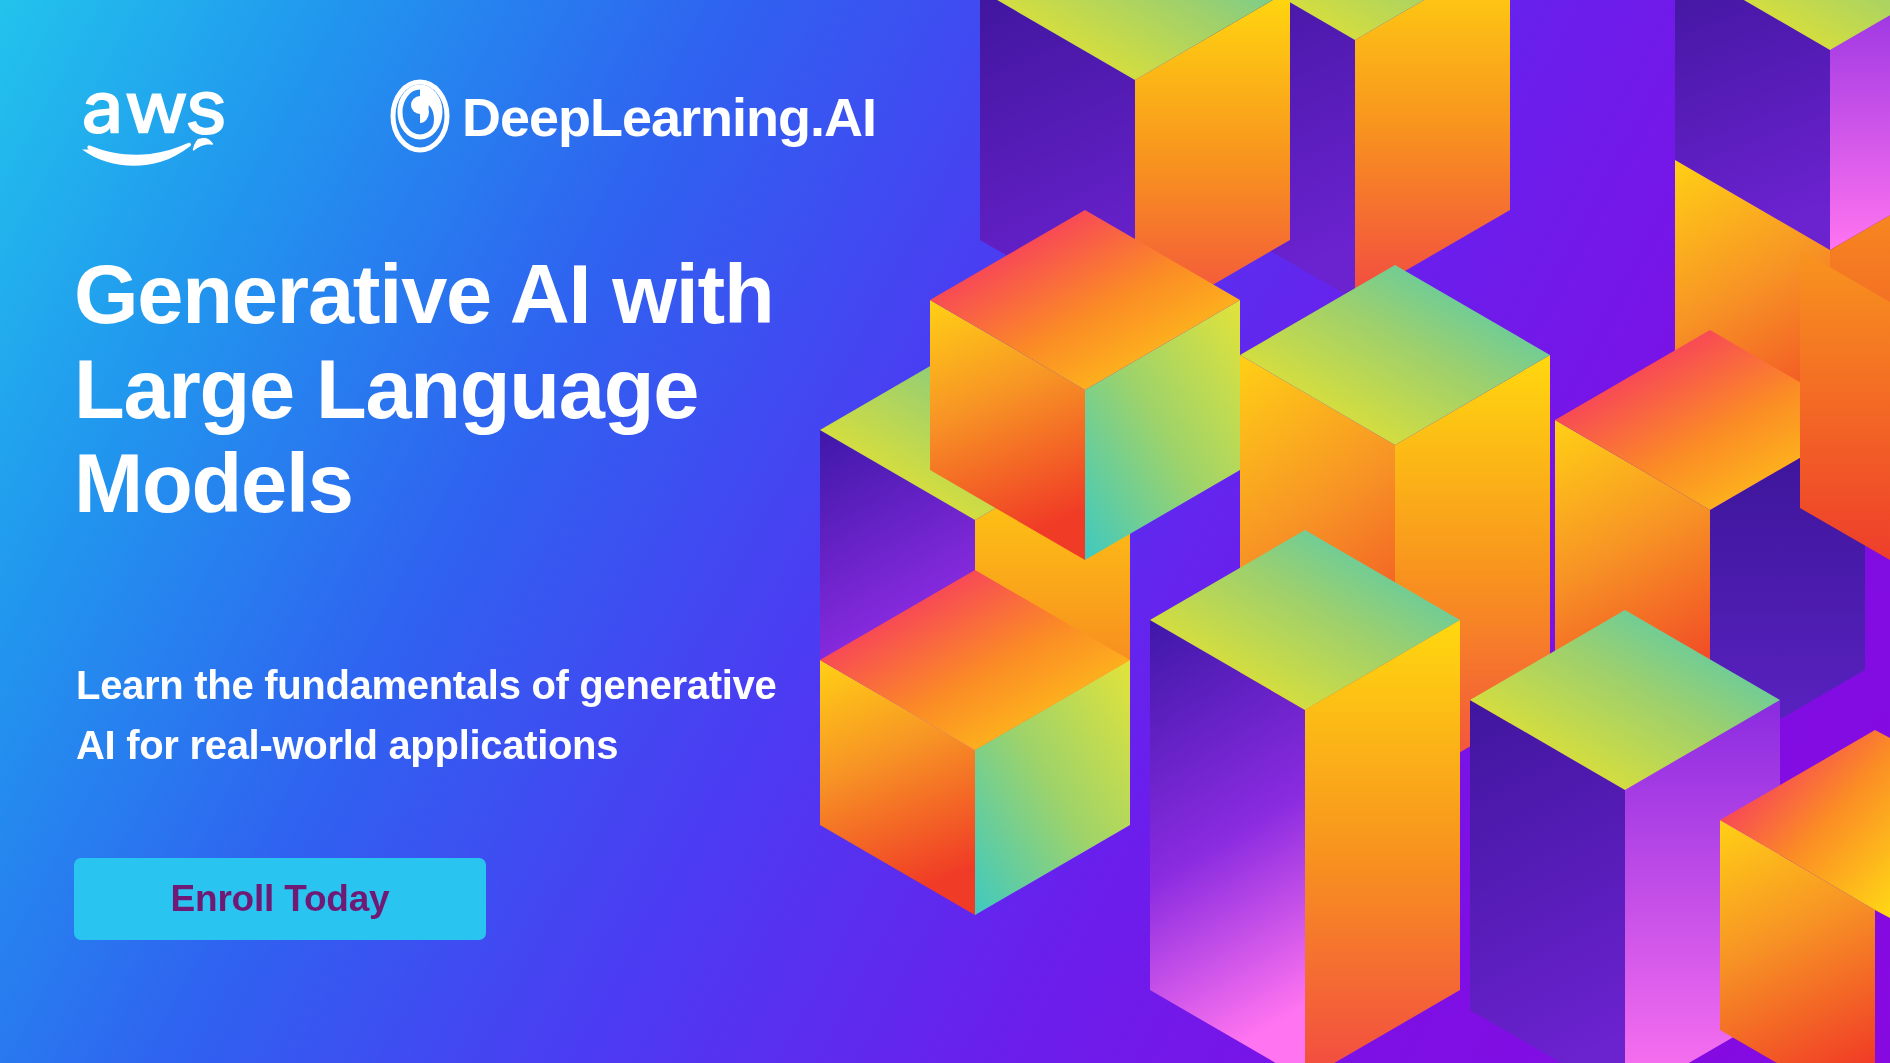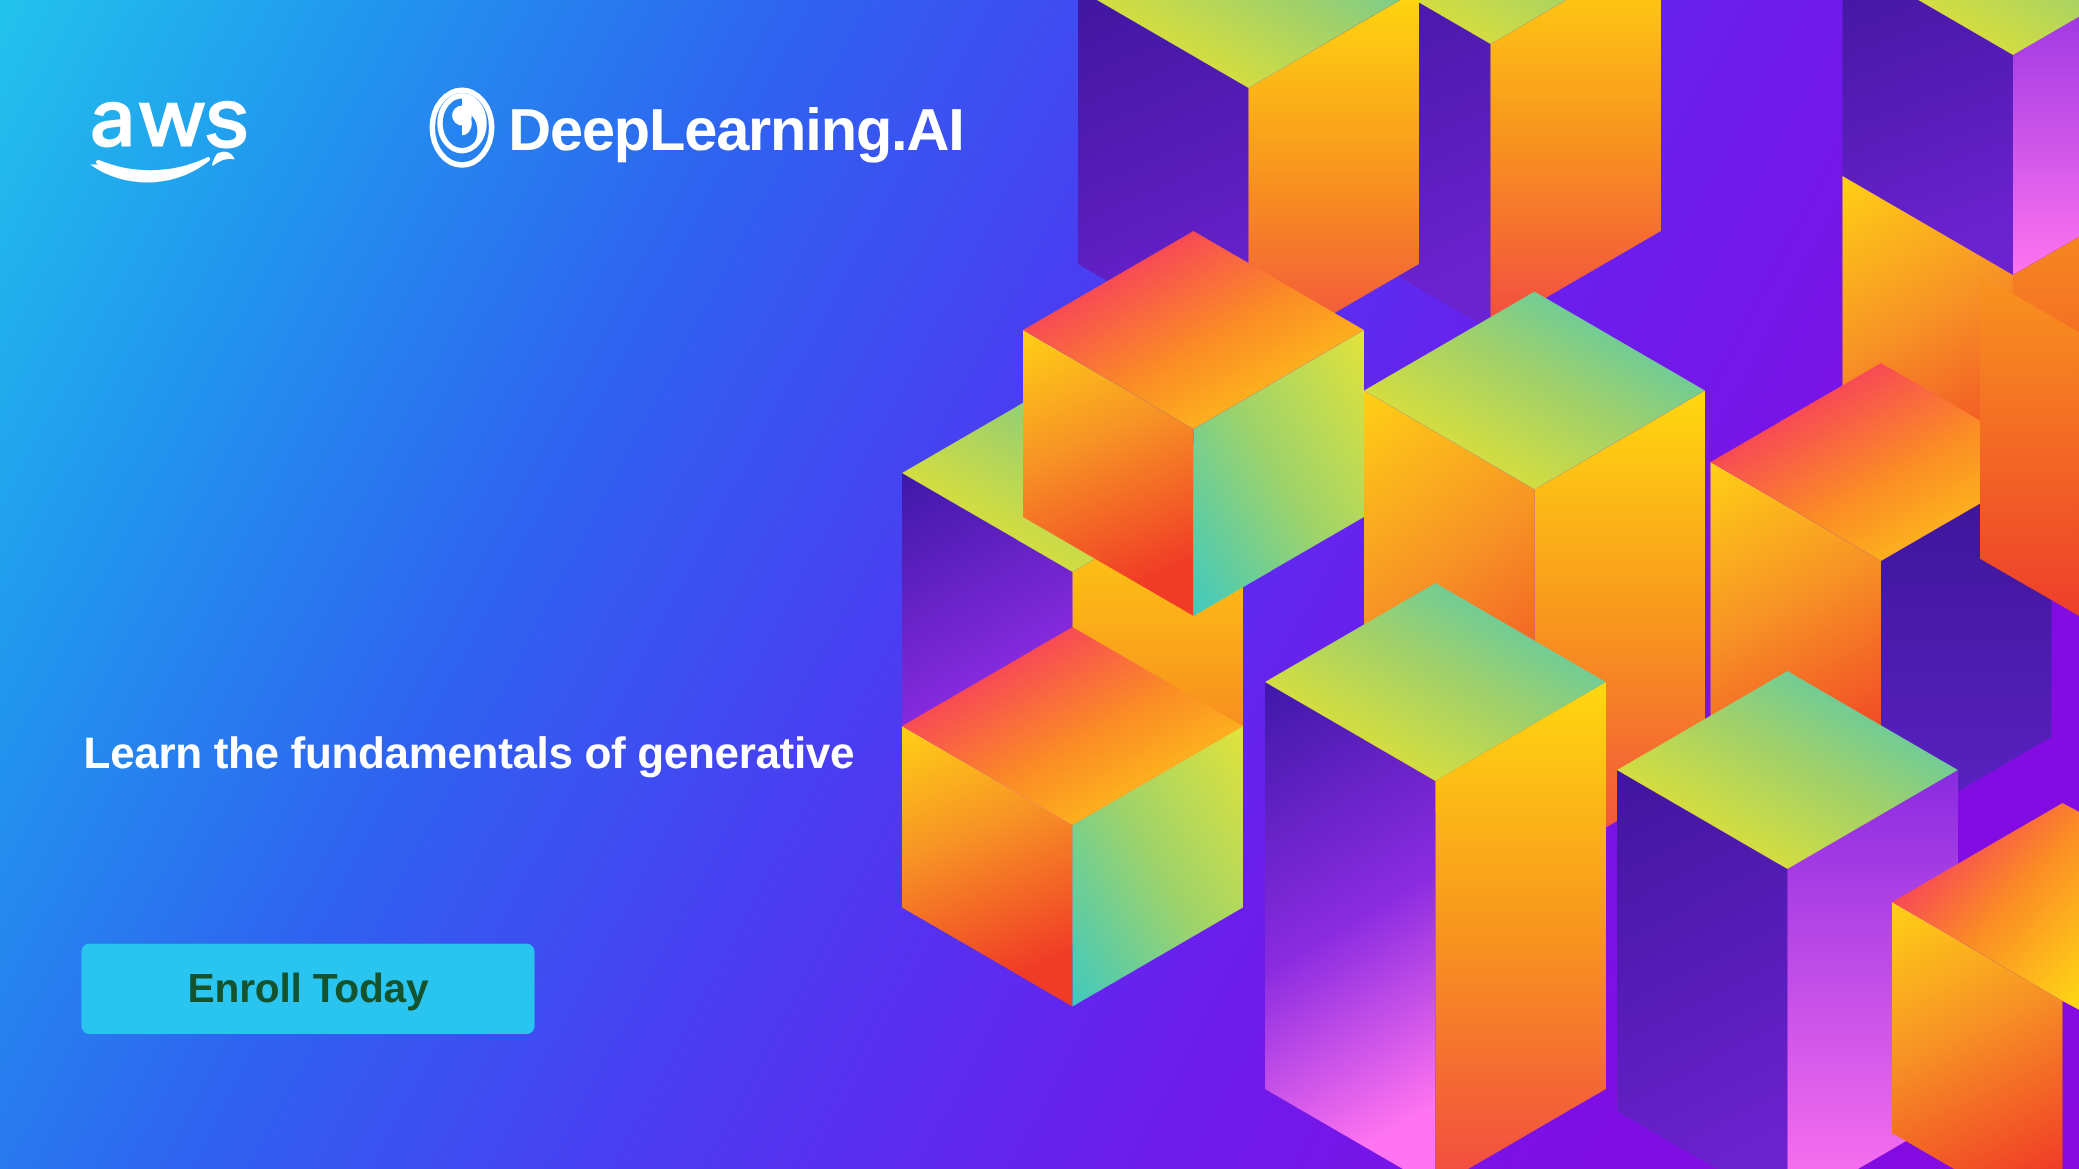--- a/index.html
+++ b/index.html
@@ -81,21 +81,21 @@
     left:0px; top:858px;
     display:inline-flex;
     align-items:center;
     justify-content:center;
     min-width:412px;
     height:82px;
     padding:0 40px;
     border:none;
     border-radius:7px;
     background:#29C5F0;
-    color:#14532d;
+    color:#701a75;
     font-family:"Liberation Sans", sans-serif;
     font-size:37px;
     font-weight:700;
     letter-spacing:-0.2px;
     cursor:pointer;
   }
 </style>
 </head>
 <body>
 
@@ -264,21 +264,27 @@
             <ellipse cx="36" cy="34" rx="20" ry="25" fill="none" stroke="#ffffff" stroke-width="5"></ellipse>
             <ellipse cx="36" cy="42" rx="20" ry="25" fill="#ffffff" opacity="0.0"></ellipse>
             <path d="M36 9 A20 25 0 0 1 36 59 A14 18 0 0 0 36 23 A9 11 0 0 1 36 45 Z" fill="#ffffff"></path>
             <circle cx="36" cy="27" r="9" fill="#ffffff"></circle>
           </g>
           <text x="78" y="58" fill="#ffffff" font-family="Liberation Sans, sans-serif" font-size="54" font-weight="700" letter-spacing="-1">DeepLearning.AI</text>
         </svg>
       </div>
     </div>
 
+    <h1 class="headline">
+      <span class="line">Generative AI with</span>
+      <span class="line">Large Language</span>
+      <span class="line">Models</span>
+    </h1>
 
     <p class="subhead">
       <span class="line">Learn the fundamentals of generative</span>
+      <span class="line">AI for real-world applications</span>
     </p>
 
     <button class="cta">Enroll Today</button>
 
   </div>
 </div>
 
 </body></html>

